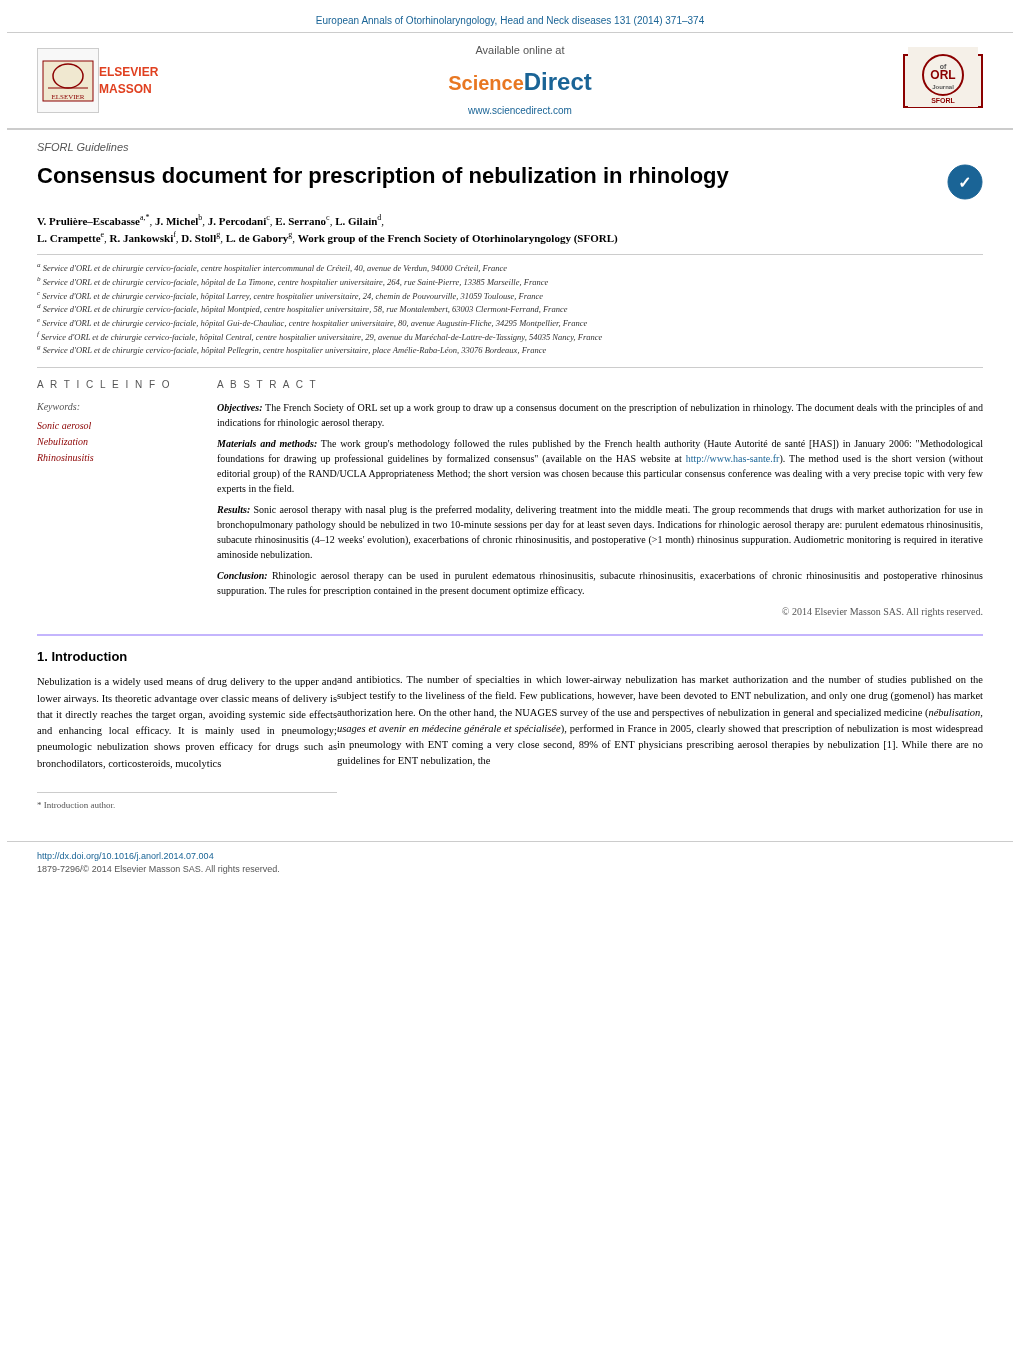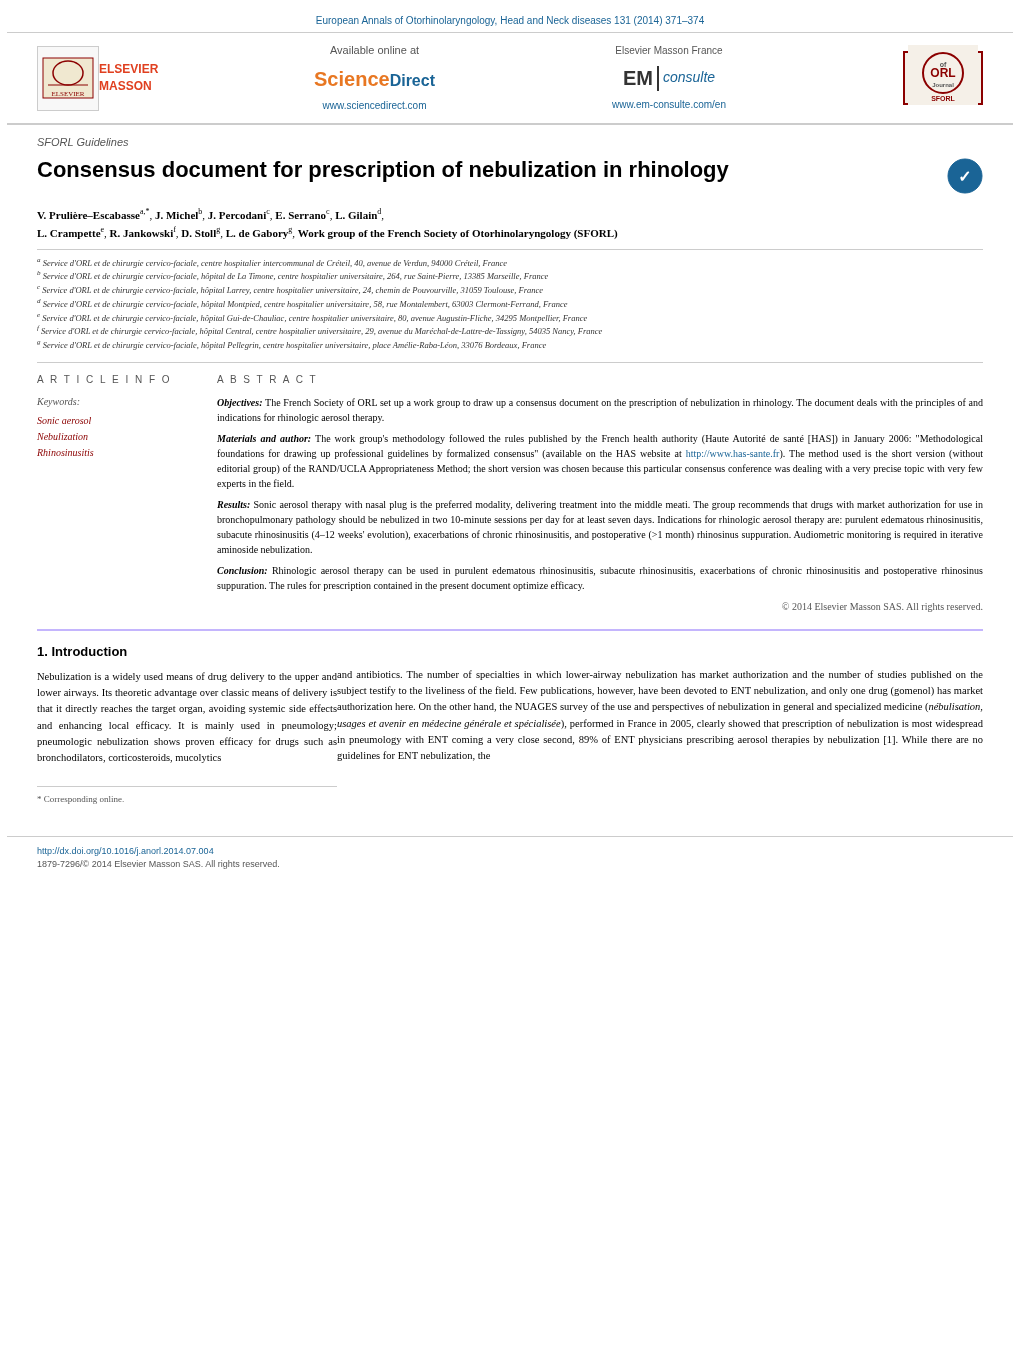--- a/index.html
+++ b/index.html
@@ -374,34 +374,25 @@
       </div>
       <div>
         <span class="elsevier-text">ELSEVIER</span><br>
         <span class="masson-text">MASSON</span>
       </div>
     </div>
 
     <div class="header-middle">
       <div class="available-text">Available online at</div>
       <div class="sciencedirect-logo">
-        <span style="color:#e87722; font-weight:bold; font-family:Arial,sans-serif; font-size:20px;">Science</span><span style="color:#1a6496; font-weight:bold; font-family:Arial,sans-serif; font-size:16px;">Direct</span>
+        <span style="color:#e87722; font-weight:bold; font-family:Arial,sans-serif; font-size:20px;">Science</span><span style="color:#1a6496; font-weight:bold; font-family:Arial,sans-serif; font-size:24px;">Direct</span>
       </div>
       <div class="sciencedirect-url">www.sciencedirect.com</div>
     </div>
 
-    <div class="header-right">
-      <div style="font-size:10px; color:#555; font-family:Arial,sans-serif;">Elsevier Masson France</div>
-      <div class="em-consulte-logo">
-        <span class="em-text">EM</span>
-        <div class="em-bar"></div>
-        <span class="consulte-text">consulte</span>
-      </div>
-      <div class="em-url">www.em-consulte.com/en</div>
-    </div>
 
     <div class="orl-logo-box">
       <div class="orl-logo-inner">
         <svg width="70" height="60" viewBox="0 0 70 60">
           <rect x="0" y="0" width="70" height="60" fill="#f5f0e8"></rect>
           <circle cx="35" cy="28" r="20" fill="none" stroke="#8b0000" stroke-width="2"></circle>
           <text x="35" y="22" text-anchor="middle" font-size="7" fill="#555" font-family="Arial">of</text>
           <text x="35" y="32" text-anchor="middle" font-size="12" font-weight="bold" fill="#8b0000" font-family="Arial">ORL</text>
           <text x="35" y="42" text-anchor="middle" font-size="6" fill="#555" font-family="Arial">Journal</text>
           <text x="35" y="56" text-anchor="middle" font-size="7" fill="#8b0000" font-family="Arial">SFORL</text>
@@ -456,21 +447,21 @@
       </div>
 
       <div class="abstract-section">
         <div class="abstract-heading">A B S T R A C T</div>
         <div class="abstract-text">
           <p>
             <span class="abstract-section-label">Objectives:</span>
             <span>The French Society of ORL set up a work group to draw up a consensus document on the prescription of nebulization in rhinology. The document deals with the principles of and indications for rhinologic aerosol therapy.</span>
           </p>
           <p>
-            <span class="abstract-section-label">Materials and author:</span>
+            <span class="abstract-section-label">Materials and methods:</span>
             The work group's methodology followed the rules published by the French health authority (Haute Autorité de santé [HAS]) in January 2006: "Methodological foundations for drawing up professional guidelines by formalized consensus" (available on the HAS website at <a href="#" class="abstract-link">http://www.has-sante.fr</a>). The method used is the short version (without editorial group) of the RAND/UCLA Appropriateness Method; the short version was chosen because this particular consensus conference was dealing with a very precise topic with very few experts in the field.
           </p>
           <p>
             <span class="abstract-section-label">Results:</span>
             <span>Sonic aerosol therapy with nasal plug is the preferred modality, delivering treatment into the middle meati. The group recommends that drugs with market authorization for use in bronchopulmonary pathology should be nebulized in two 10-minute sessions per day for at least seven days. Indications for rhinologic aerosol therapy are: purulent edematous rhinosinusitis, subacute rhinosinusitis (4–12 weeks' evolution), exacerbations of chronic rhinosinusitis, and postoperative (&gt;1 month) rhinosinus suppuration. Audiometric monitoring is required in iterative aminoside nebulization.</span>
           </p>
           <p>
             <span class="abstract-section-label">Conclusion:</span>
             <span>Rhinologic aerosol therapy can be used in purulent edematous rhinosinusitis, subacute rhinosinusitis, exacerbations of chronic rhinosinusitis and postoperative rhinosinus suppuration. The rules for prescription contained in the present document optimize efficacy.</span>
           </p>
@@ -479,21 +470,21 @@
       </div>
     </div>
 
     <div class="intro-section">
 
       <div class="intro-left">
         <div class="section-heading">1.  Introduction</div>
         <div class="section-text">Nebulization is a widely used means of drug delivery to the upper and lower airways. Its theoretic advantage over classic means of delivery is that it directly reaches the target organ, avoiding systemic side effects and enhancing local efficacy. It is mainly used in pneumology; pneumologic nebulization shows proven efficacy for drugs such as bronchodilators, corticosteroids, mucolytics</div>
 
         <div class="footnote-area">
-          <div class="footnote-text">* Corresponding online.</div>
+          <div class="footnote-text">* Introduction author.</div>
         </div>
       </div>
 
       <div class="intro-right">
         <div class="section-text" style="margin-top:24px;">
           and antibiotics. The number of specialties in which lower-airway nebulization has market authorization and the number of studies published on the subject testify to the liveliness of the field. Few publications, however, have been devoted to ENT nebulization, and only one drug (gomenol) has market authorization here. On the other hand, the NUAGES survey of the use and perspectives of nebulization in general and specialized medicine (<span class="italic">nébulisation, usages et avenir en médecine générale et spécialisée</span>), performed in France in 2005, clearly showed that prescription of nebulization is most widespread in pneumology with ENT coming a very close second, 89% of ENT physicians prescribing aerosol therapies by nebulization [1]. While there are no guidelines for ENT nebulization, the
         </div>
       </div>
     </div>
 

